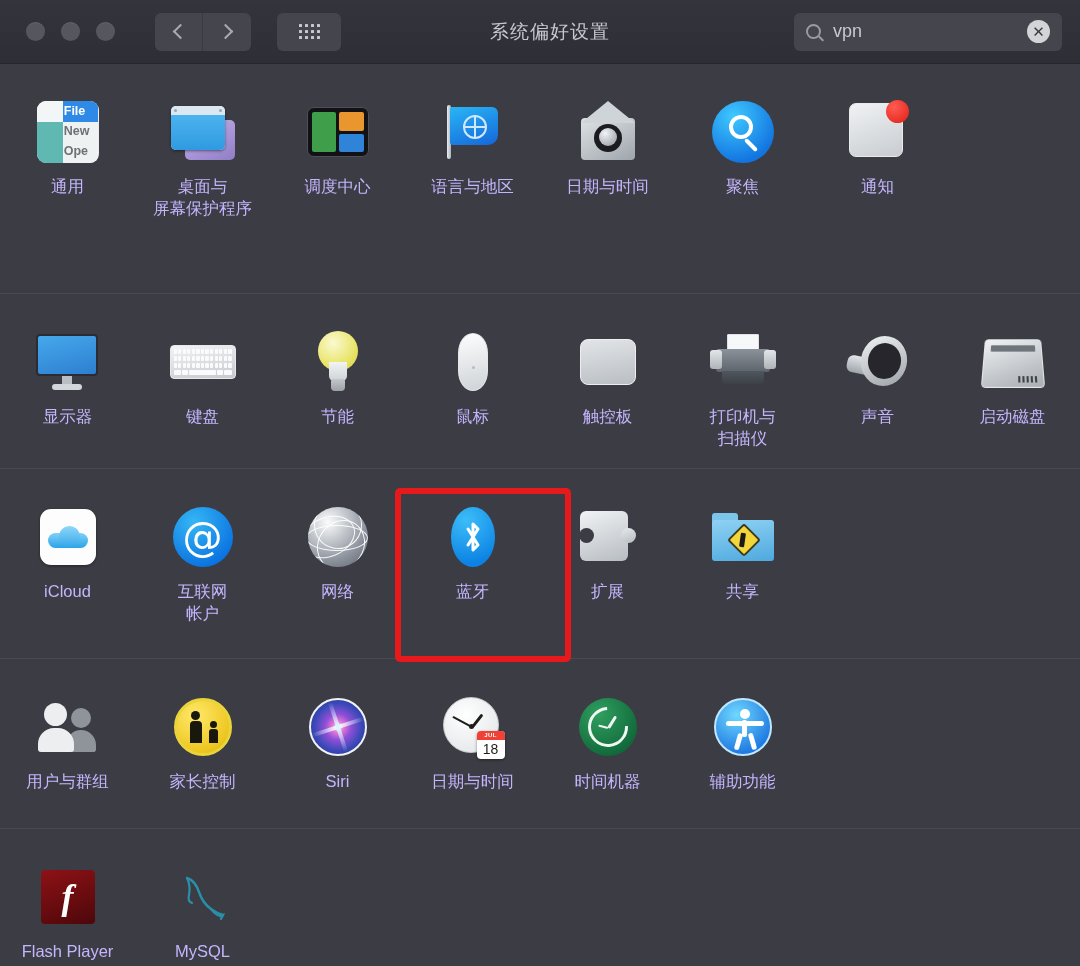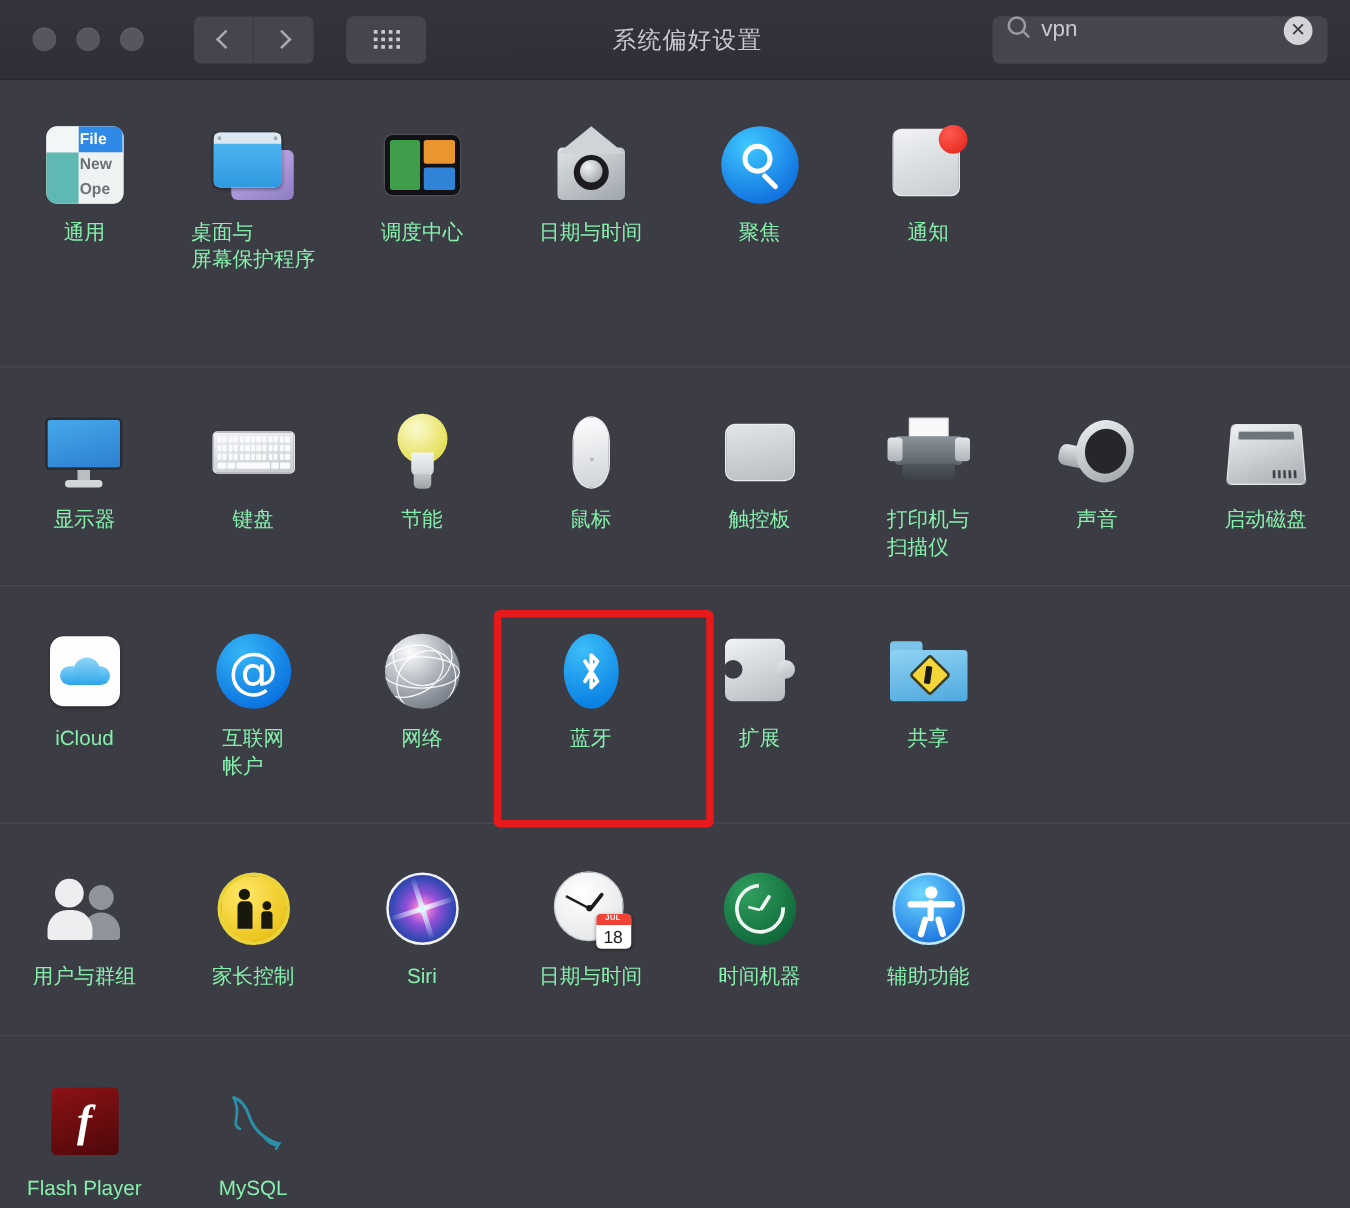--- a/index.html
+++ b/index.html
@@ -97,20 +97,21 @@
     pointer-events: none;
     padding-left: 20px;
   }
 
   .search-wrap {
     margin-left: auto;
     width: 268px; height: 38px;
     background: #45454e;
     border-radius: 6px;
     display: flex;
+    align-items: center;
     padding: 0 12px;
     position: relative;
     z-index: 2;
   }
   .search-icon {
     width: 15px; height: 15px;
     border: 2px solid #9a9aa4;
     border-radius: 50%;
     position: relative;
     flex: 0 0 auto;
@@ -175,22 +176,22 @@
   .pane-icon {
     width: 68px; height: 68px;
     display: flex;
     align-items: center;
     justify-content: center;
     position: relative;
     margin-bottom: 10px;
   }
   .pane-label {
     font-size: 16.5px;
-    color: #86efac;
-    text-align: left;
+    color: #c4b5fd;
+    text-align: center;
     line-height: 1.32;
     max-width: 120px;
     white-space: pre-line;
   }
 
   
   .highlight-box {
     position: absolute;
     border: 6px solid #e8191b;
     border-radius: 5px;
@@ -623,20 +624,30 @@
         <div class="pane-icon">
           <div class="ic-mc">
               <s class="a"></s>
               <s class="b"></s>
               <s class="c"></s>
             </div>
         </div>
         <div class="pane-label">调度中心</div>
       </div>
 
+      <div class="pane">
+        <div class="pane-icon">
+          <div class="ic-lang">
+              <div class="pole"></div>
+              <div class="flag"></div>
+              <div class="globe"></div>
+            </div>
+        </div>
+        <div class="pane-label">语言与地区</div>
+      </div>
 
       <div class="pane">
         <div class="pane-icon">
           <div class="ic-sec">
               <div class="house"></div>
               <div class="roof"></div>
               <div class="lens"></div>
             </div>
         </div>
         <div class="pane-label">日期与时间</div>

